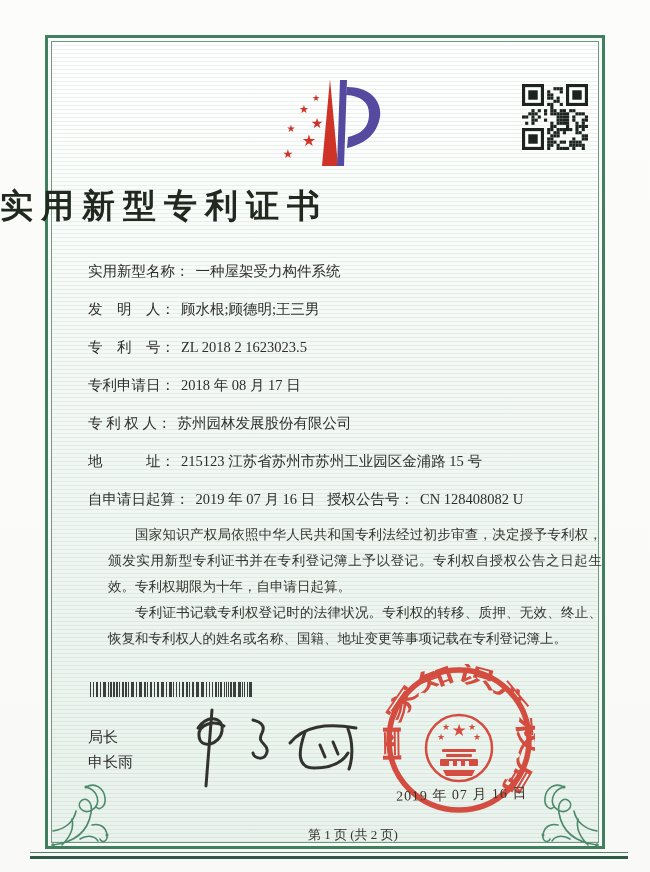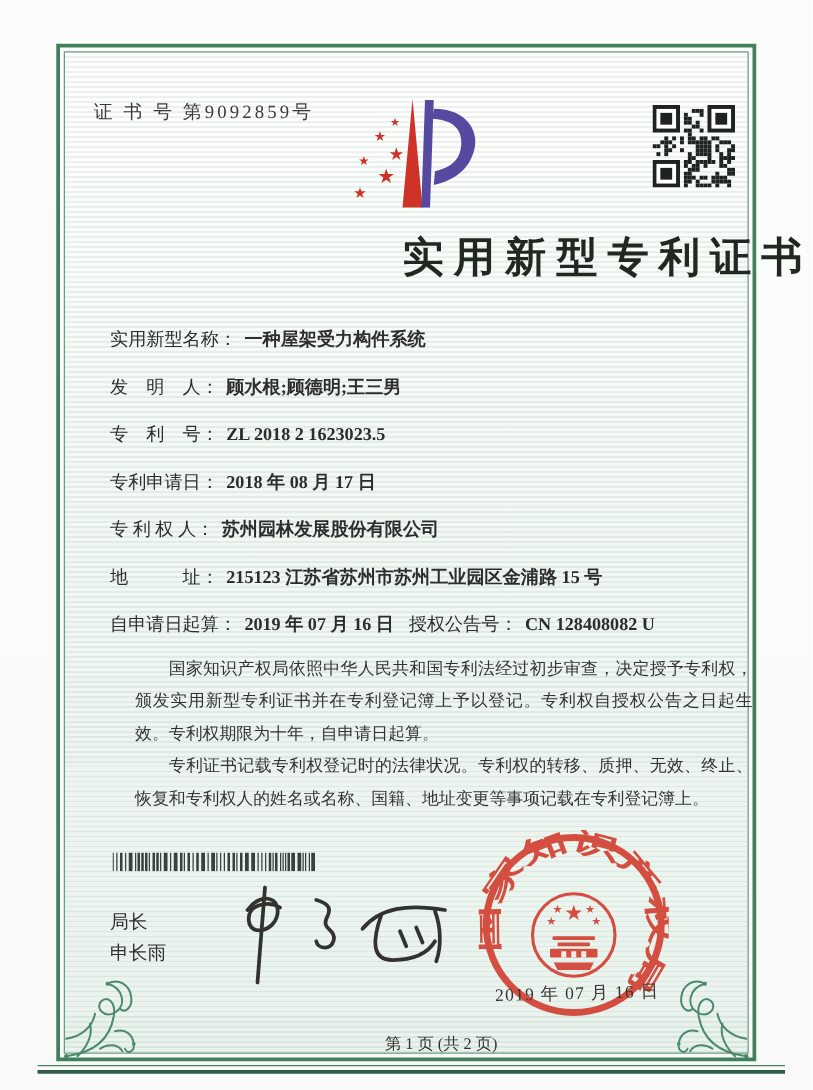--- a/index.html
+++ b/index.html
@@ -20,27 +20,27 @@
       repeating-linear-gradient(0deg, rgba(106,158,128,0.13) 0 1px, rgba(255,255,255,0) 1px 4px),
       linear-gradient(#ffffff 0%, #f3f8f4 45%, #e9f2ec 100%);
   }
   .bottom-edge{position:absolute;left:30px;top:856px;width:598px;height:3px;background:#2e5c46;}
   .bottom-edge2{position:absolute;left:30px;top:852px;width:598px;height:1px;background:#4d8367;}
 
   .cert-no{position:absolute;left:75px;top:80px;font-size:15px;letter-spacing:2.5px;color:#3a3a3a;}
   .logo{position:absolute;left:276px;top:76px;width:108px;height:98px;}
   .qr{position:absolute;left:522px;top:84px;width:66px;height:66px;}
   .title{
-    position:absolute;left:0;top:184px;width:650px;text-align:right;
+    position:absolute;left:0;top:184px;width:650px;text-align:left;
     font-size:33px;font-weight:bold;letter-spacing:8px;color:#20281f;
   }
   .fields{position:absolute;left:88px;top:253px;width:490px;font-size:14.5px;}
   .frow{position:absolute;left:0;white-space:nowrap;}
   .frow .lab{color:#2d2d2d;margin-top:48px;}
-  .frow .val{color:#2d2d2d;margin-left:6px;font-weight:bold;}
+  .frow .val{color:#2d2d2d;margin-left:6px;}
   .grant-no{position:absolute;left:239px;top:0;}
 
   .body-text{
     position:absolute;left:80px;top:522px;width:494px;
     font-size:13.5px;line-height:26px;text-align:justify;color:#34342f;margin-left:28px;
   }
   .body-text p{margin:0;text-indent:2em;}
 
   .barcode{position:absolute;left:90px;top:682px;width:164px;height:15px;}
   .commissioner{position:absolute;left:88px;top:728px;font-size:15px;color:#2f2f2f;}
@@ -91,21 +91,20 @@
       <path d="M42,60 C50,58 56,62 57,70 C58,76 52,79 50,74"></path>
       <path d="M30,74 C36,70 44,70 48,76"></path>
     </g>
     <g fill="#4d8a6a">
       <circle cx="3" cy="80" r="1.8"></circle>
         <circle cx="36" cy="22" r="1.6"></circle>
         <circle cx="57" cy="70" r="1.5"></circle>
     </g>
   </svg>
 
-  <div class="cert-no">证 书 号 第9092859号</div>
 
   <svg class="logo" viewBox="0 0 108 98">
     <g fill="#cf3328" font-family="'DejaVu Sans',sans-serif" text-anchor="middle">
       <text x="40" y="25" font-size="9">★</text>
       <text x="28" y="37" font-size="11">★</text>
       <text x="41" y="52" font-size="14">★</text>
       <text x="15" y="56" font-size="10">★</text>
       <text x="33" y="70" font-size="16">★</text>
       <text x="12" y="82" font-size="12">★</text>
     </g>

